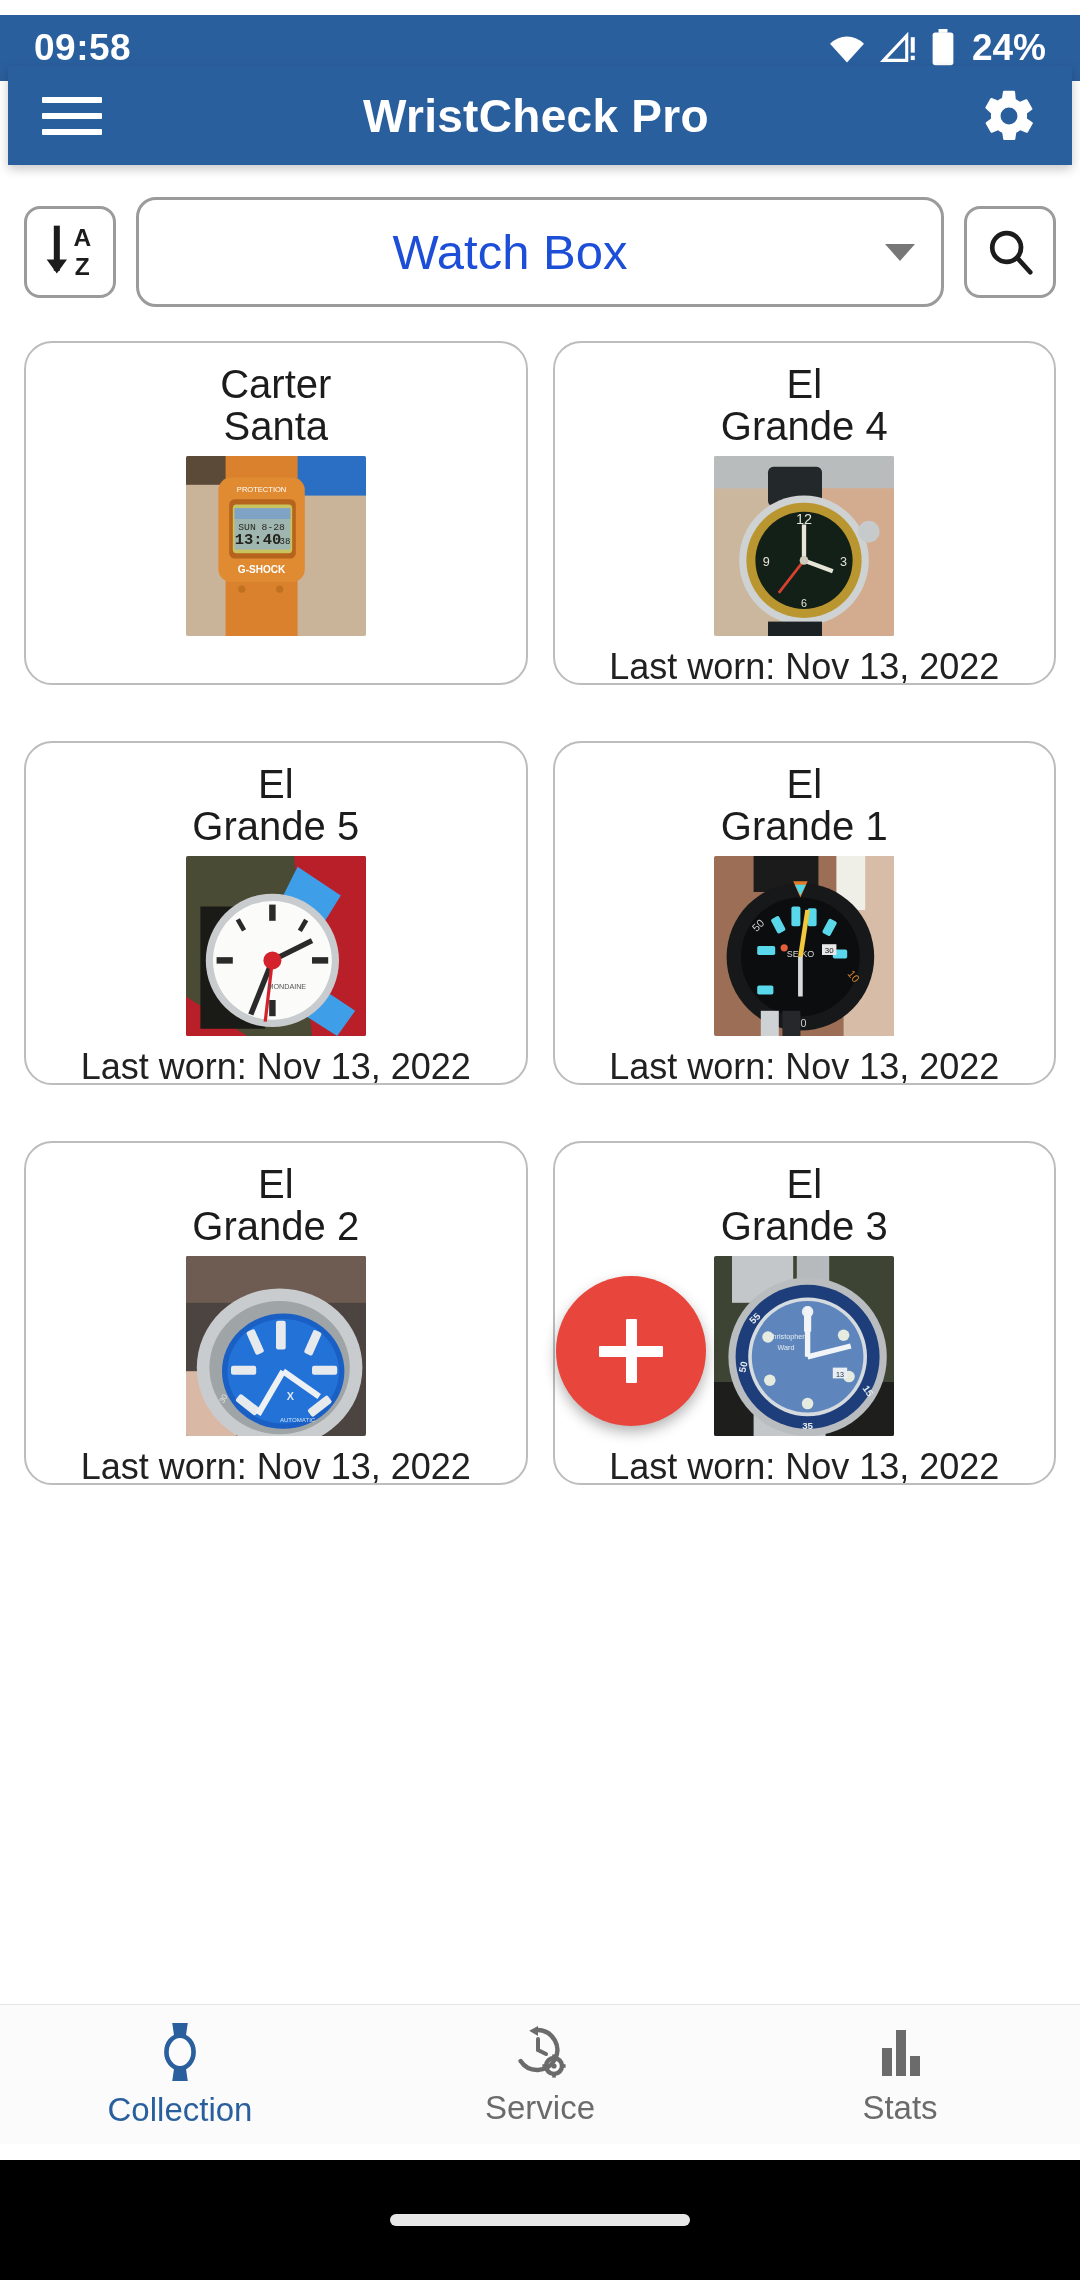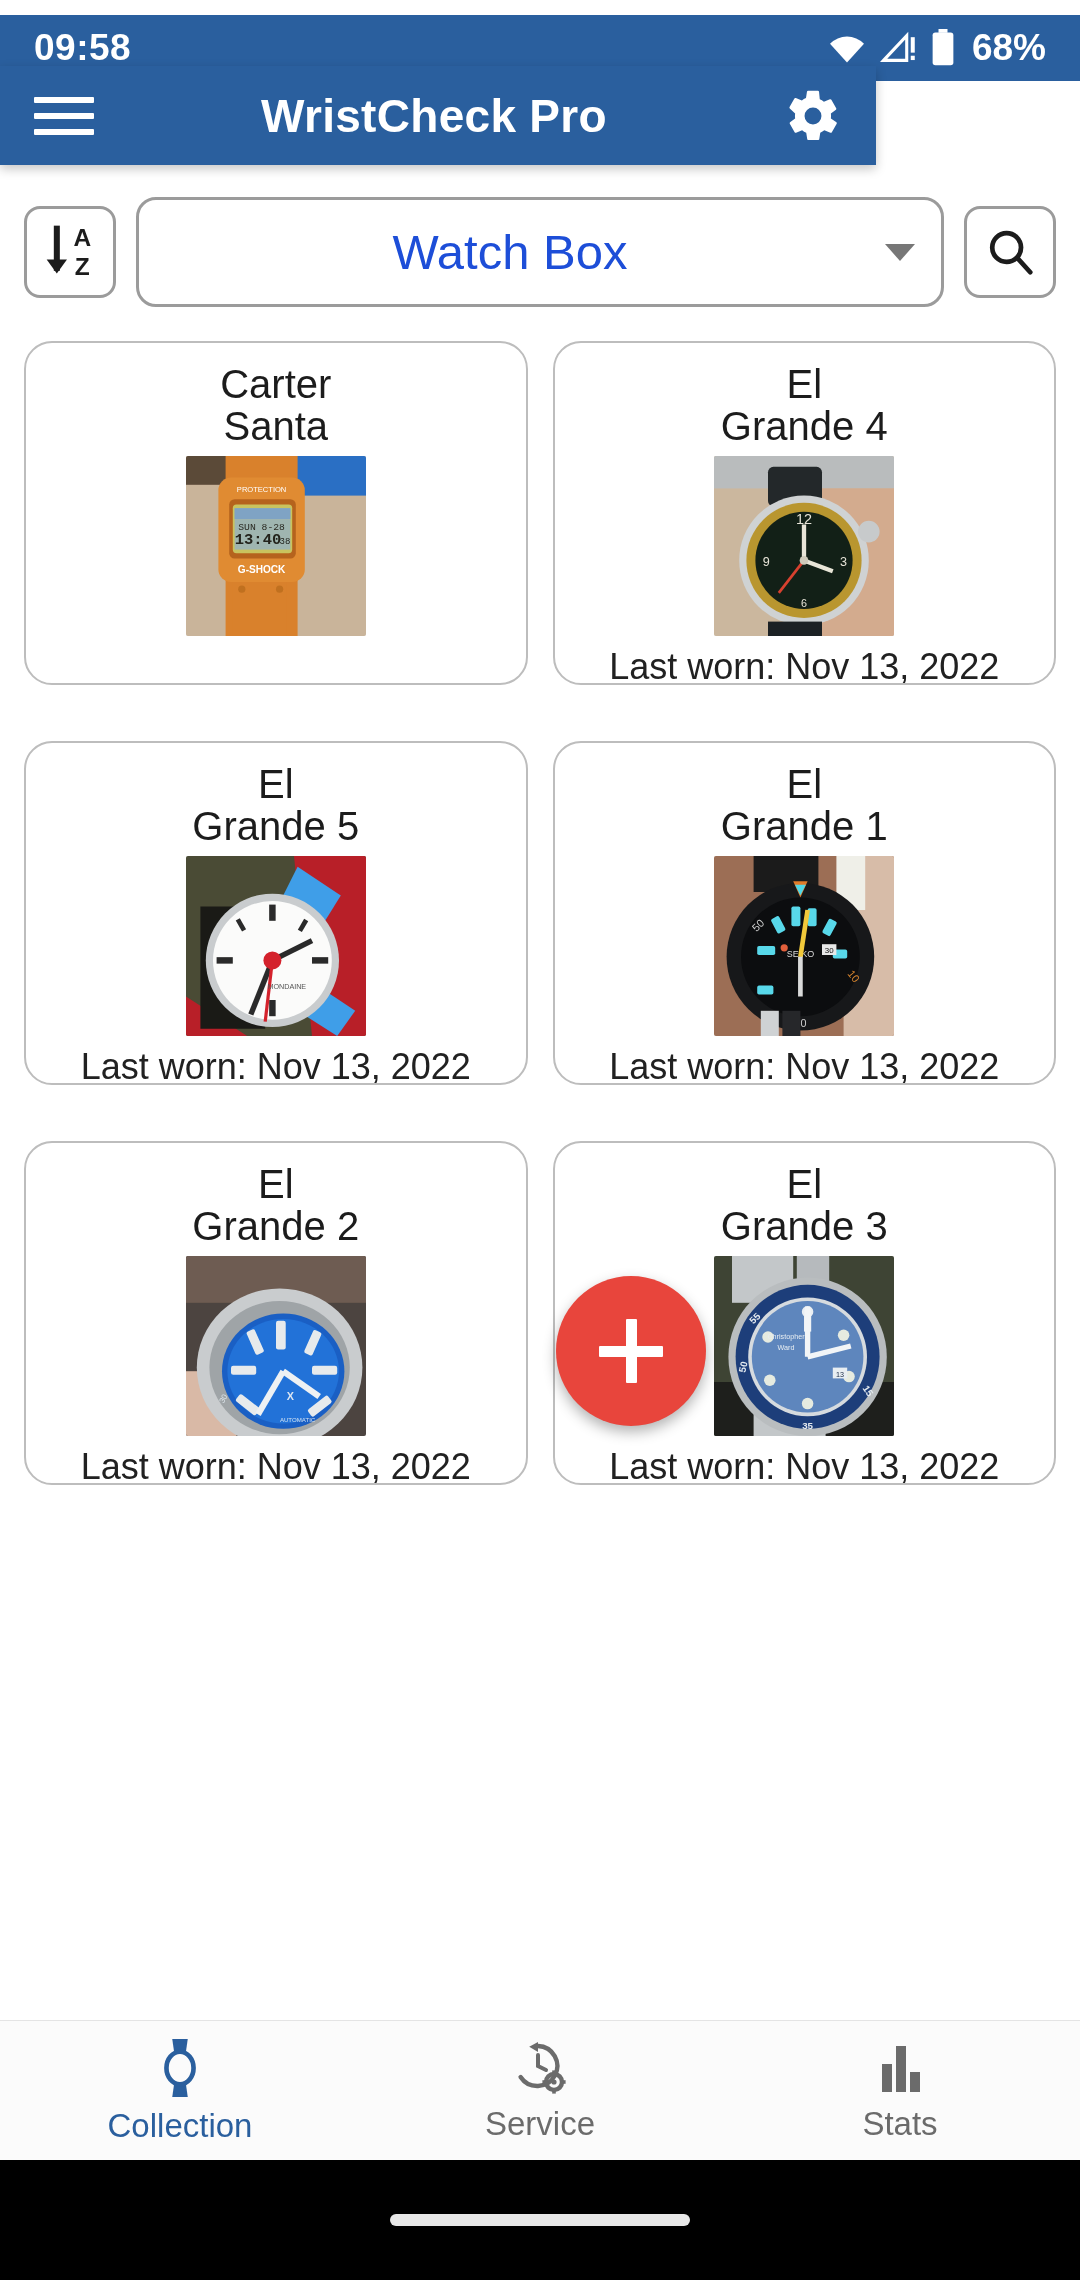--- a/index.html
+++ b/index.html
@@ -16,21 +16,21 @@
     background:#2a5f9e; color:#fff;
     display:flex; align-items:center; justify-content:space-between;
     padding:0 34px;
   }
   .sb-time { font-size:37px; font-weight:600; letter-spacing:.5px; }
   .sb-right { display:flex; align-items:center; gap:12px; }
   .sb-pct { font-size:37px; font-weight:700; margin-left:4px; }
 
   
   .appbar {
-    position:absolute; top:66px; left:0; width:876px; height:99px;
+    position:absolute; top:66px; left:8px; width:1064px; height:99px;
     background:#2a5f9e; display:flex; align-items:center;
     padding:0 34px; box-shadow:0 4px 10px rgba(0,0,0,.22);
     z-index:5;
   }
   .hamburger { width:60px; display:flex; flex-direction:column; gap:10px; cursor:pointer; }
   .hamburger span { display:block; height:6px; background:#fff; border-radius:1px; }
   .appbar-title {
     flex:1; text-align:center; color:#fff;
     font-size:46px; font-weight:700; letter-spacing:.3px;
     margin-left:-10px;
@@ -102,21 +102,21 @@
     width:150px; height:150px; border-radius:50%;
     background:#e8453c; box-shadow:0 6px 14px rgba(0,0,0,.3);
     display:flex; align-items:center; justify-content:center;
     z-index:20; cursor:pointer;
   }
   .fab .plus-h { position:absolute; width:64px; height:11px; background:#fff; border-radius:1px; }
   .fab .plus-v { position:absolute; width:11px; height:64px; background:#fff; border-radius:1px; }
 
   
   .bottomnav {
-    position:absolute; bottom:120px; left:0; width:1080px; height:140px;
+    position:absolute; bottom:136px; left:0; width:1080px; height:140px;
     background:#fbfbfb; border-top:1px solid #e4e4e4;
     display:flex; align-items:center; z-index:15;
   }
   .navitem {
     flex:1; display:flex; flex-direction:column;
     align-items:center; justify-content:center; gap:8px; cursor:pointer;
   }
   .navitem .navlabel { font-size:33px; color:#6b6b6b; }
   .navitem.active .navlabel { color:#2a5f9e; }
 
@@ -140,21 +140,21 @@
       </svg>
       <svg width="38" height="34" viewBox="0 0 24 22">
         <path d="M2 19 L17 3 L17 19 Z" fill="none" stroke="#fff" stroke-width="2"></path>
         <rect x="19.6" y="4" width="2.6" height="10" fill="#fff"></rect>
         <rect x="19.6" y="16" width="2.6" height="2.8" fill="#fff"></rect>
       </svg>
       <svg width="26" height="38" viewBox="0 0 14 22">
         <rect x="4.4" y="0" width="5.2" height="2.2" fill="#fff"></rect>
         <rect x="1" y="2" width="12" height="19" rx="1.6" fill="#fff"></rect>
       </svg>
-      <div class="sb-pct">68%</div>
+      <div class="sb-pct">24%</div>
     </div>
   </div>
 
   <div class="appbar">
     <div class="hamburger">
       <span></span>
         <span></span>
         <span></span>
     </div>
     <div class="appbar-title">WristCheck Pro</div>

